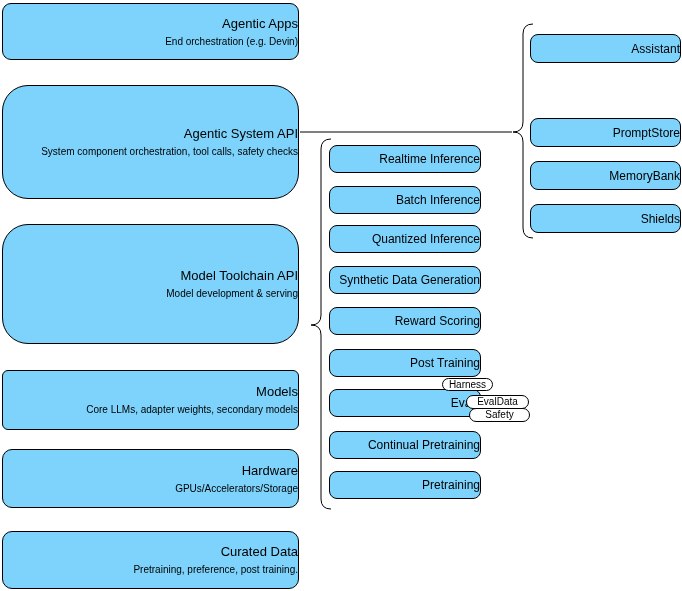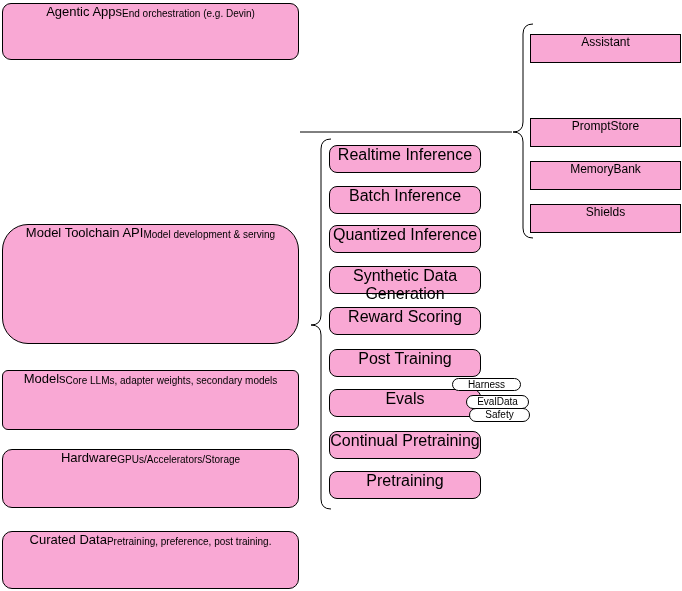--- a/index.html
+++ b/index.html
@@ -15,37 +15,37 @@
   .overlay {
     position: absolute;
     left: 0; top: 0;
     width: 682px; height: 591px;
     pointer-events: none;
   }
   .box {
     position: absolute;
     box-sizing: border-box;
     border: 1px solid #000000;
-    background: #f9a8d4;
+    background: #7dd3fc;
     display: flex;
-    flex-direction: row;
-    align-items: flex-start;
+    flex-direction: column;
+    align-items: flex-end;
     justify-content: center;
     text-align: center;
   }
   .stack { left: 2px; width: 297px; }
   .stack .title { font-size: 13px; line-height: 16px; }
   .stack .subtitle { font-size: 10px; line-height: 13px; margin-top: 3px; }
   .mid {
     left: 329px; width: 152px; height: 28px;
-    border-radius: 8px; font-size: 16px;
+    border-radius: 8px; font-size: 12px;
   }
   .comp {
     left: 530px; width: 151px; height: 29px;
-    border-radius: 0; font-size: 12px;
+    border-radius: 8px; font-size: 12px;
   }
   .pill {
     position: absolute;
     box-sizing: border-box;
     border: 1px solid #000000;
     background: #ffffff;
     border-radius: 7px;
     display: flex;
     align-items: center;
     justify-content: center;
@@ -65,20 +65,24 @@
     <line x1="300" y1="132" x2="512" y2="132" stroke="#000000" stroke-width="1"></line>
     <path d="M 331 139 Q 321 139 321 149 L 321 315 Q 321 325 311 325 Q 321 325 321 335 L 321 499 Q 321 509 331 509" fill="none" stroke="#000000" stroke-width="1"></path>
     <path d="M 533 24 Q 523 24 523 34 L 523 122 Q 523 132 513 132 Q 523 132 523 142 L 523 228 Q 523 238 533 238" fill="none" stroke="#000000" stroke-width="1"></path>
   </svg>
 
   <div class="box stack" style="top:3px;height:57px;border-radius:9px">
     <div class="title">Agentic Apps</div>
     <div class="subtitle">End orchestration (e.g. Devin)</div>
   </div>
 
+  <div class="box stack" style="top:85px;height:114px;border-radius:26px">
+    <div class="title">Agentic System API</div>
+    <div class="subtitle">System component orchestration, tool calls, safety checks</div>
+  </div>
 
   <div class="box stack" style="top:224px;height:120px;border-radius:26px">
     <div class="title">Model Toolchain API</div>
     <div class="subtitle">Model development &amp; serving</div>
   </div>
 
   <div class="box stack" style="top:370px;height:60px;border-radius:6px">
     <div class="title">Models</div>
     <div class="subtitle">Core LLMs, adapter weights, secondary models</div>
   </div>
@@ -114,21 +118,21 @@
   <div class="box mid" style="top:389px">
     <span>Evals</span>
   </div>
   <div class="box mid" style="top:431px">
     <span>Continual Pretraining</span>
   </div>
   <div class="box mid" style="top:471px">
     <span>Pretraining</span>
   </div>
 
-  <div class="pill" style="left:452px;top:378px;width:69px;height:13px">
+  <div class="pill" style="left:442px;top:378px;width:51px;height:13px">
     <span>Harness</span>
   </div>
   <div class="pill" style="left:466px;top:395px;width:63px;height:14px">
     <span>EvalData</span>
   </div>
   <div class="pill" style="left:469px;top:408px;width:61px;height:14px">
     <span>Safety</span>
   </div>
 
   <div class="box comp" style="top:34px">

